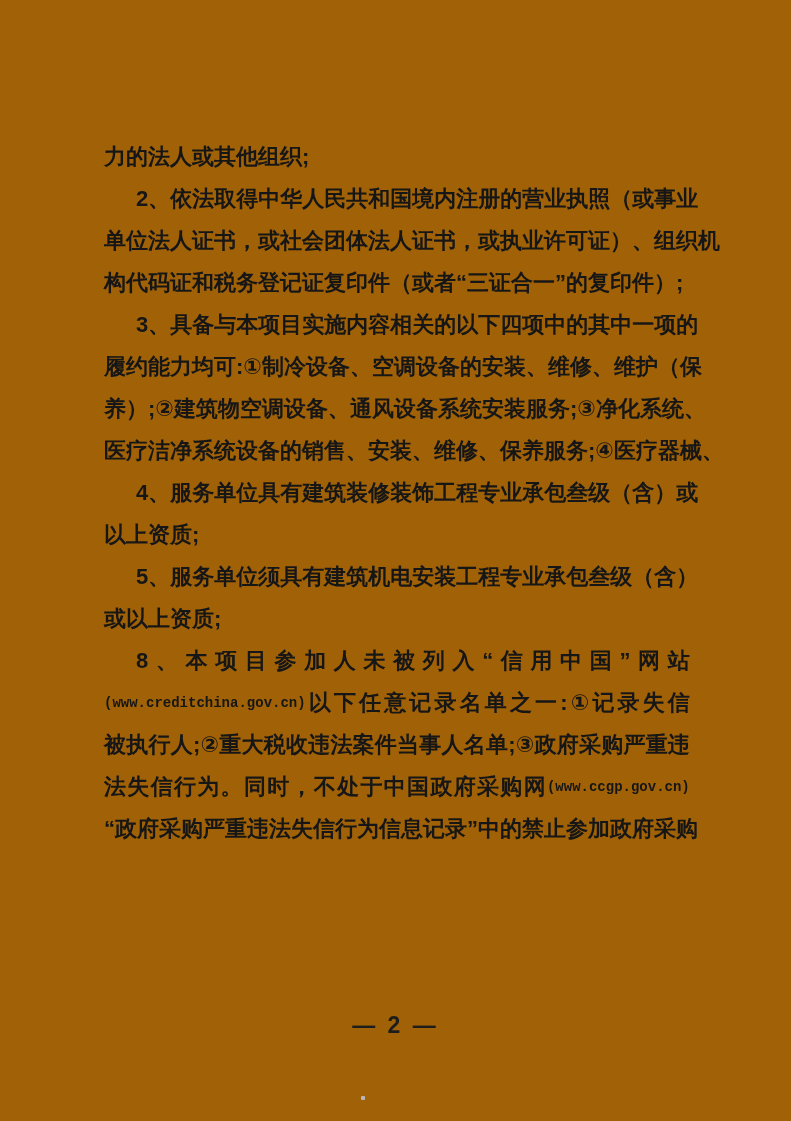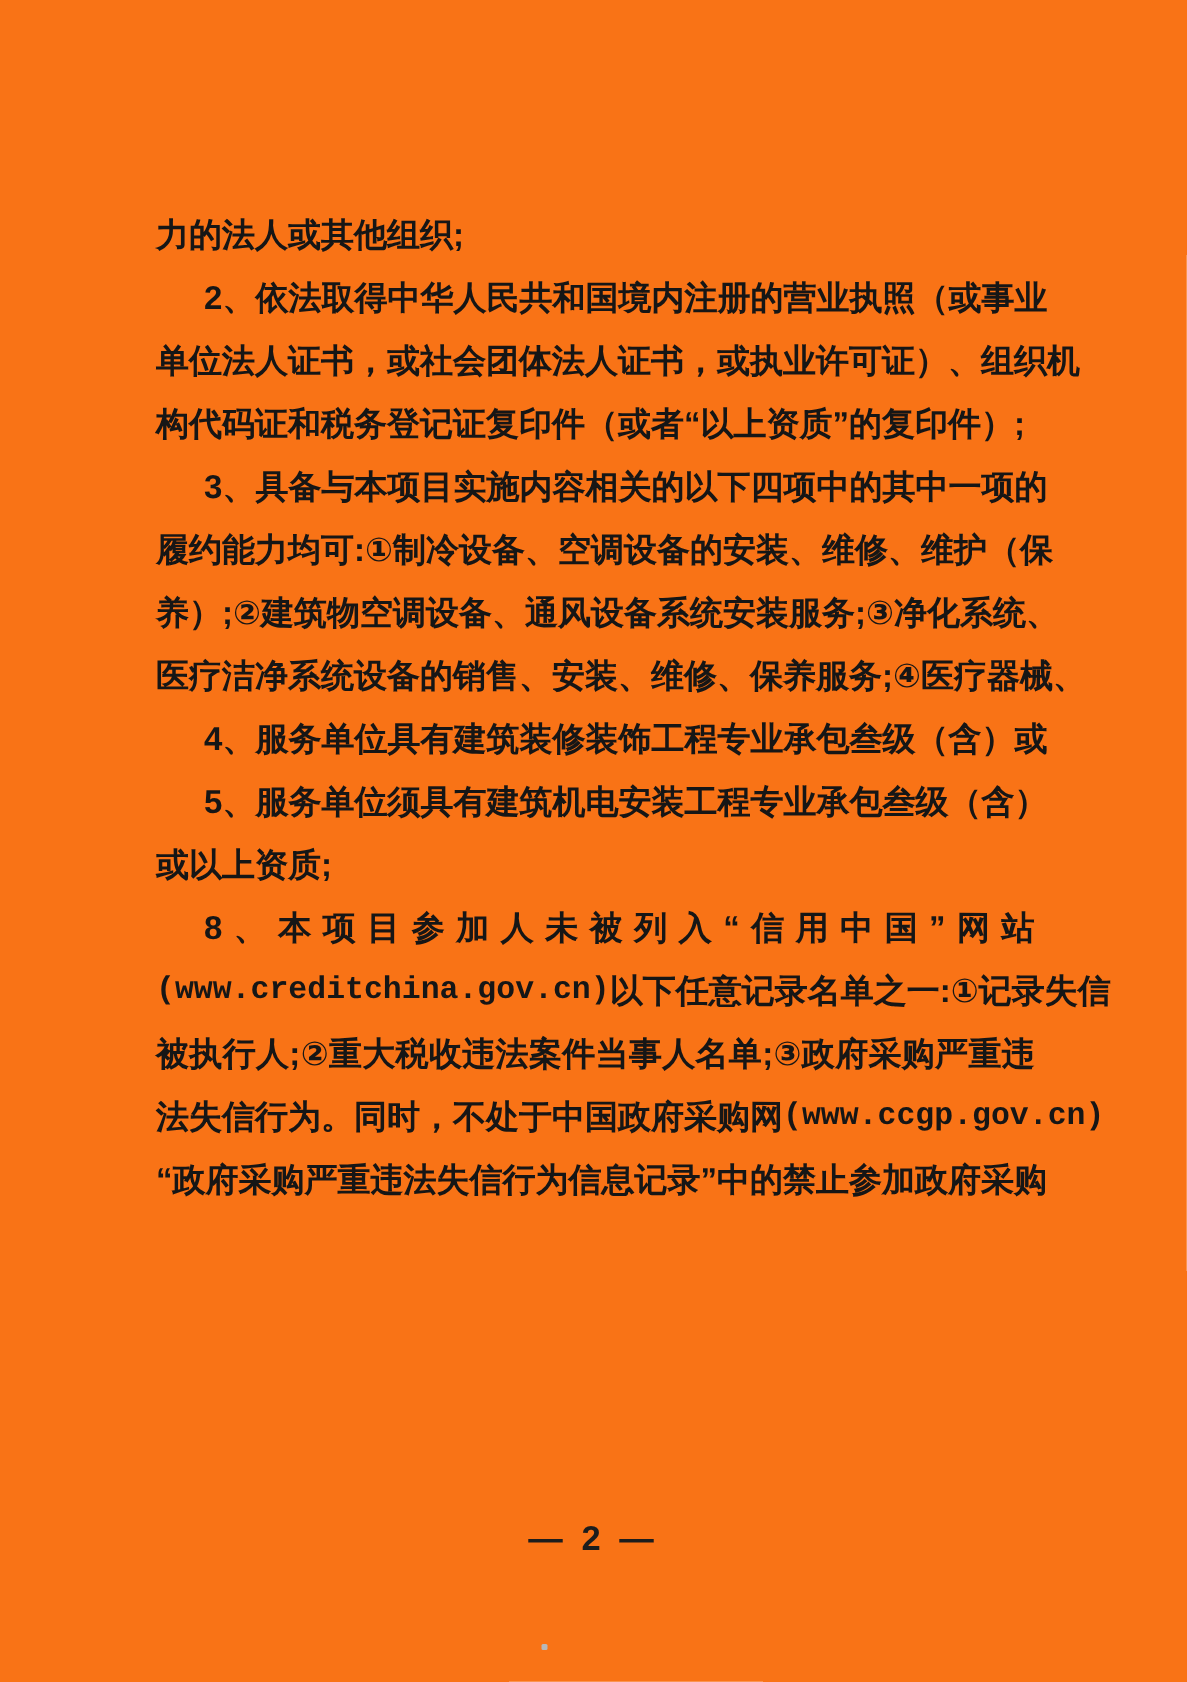--- a/index.html
+++ b/index.html
@@ -10,21 +10,21 @@
     width: 791px;
     height: 1121px;
     position: relative;
     background: #fdfdfd;
     font-family: "Liberation Sans", "DejaVu Sans", sans-serif;
     overflow: hidden;
   }
   .page {
     position: absolute;
     inset: 0;
-    background: #f97316;
+    background: #a16207;
   }
   .doc-text {
     position: absolute;
     left: 104px;
     top: 136px;
     width: 586px;
     font-size: 22px;
     font-weight: bold;
     color: #161616;
   }
@@ -39,21 +39,21 @@
   .line.fill {
     display: flex;
     justify-content: space-between;
     white-space: normal;
   }
   .line.fill span {
     flex: 0 0 auto;
   }
   .mono {
     font-family: "Liberation Mono", monospace;
-    font-size: 21px;
+    font-size: 14px;
   }
   .page-number {
     position: absolute;
     top: 1012px;
     left: 0;
     width: 100%;
     text-align: center;
     font-size: 23px;
     font-weight: bold;
     color: #1d1d1d;
@@ -126,21 +126,21 @@
         <span>业</span>
         <span>许</span>
         <span>可</span>
         <span>证</span>
         <span>）</span>
         <span>、</span>
         <span>组</span>
         <span>织</span>
         <span>机</span>
       </div>
-      <div class="line">构代码证和税务登记证复印件（或者“以上资质”的复印件）;</div>
+      <div class="line">构代码证和税务登记证复印件（或者“三证合一”的复印件）;</div>
       <div class="line fill indent">
         <span>3</span>
         <span>、</span>
         <span>具</span>
         <span>备</span>
         <span>与</span>
         <span>本</span>
         <span>项</span>
         <span>目</span>
         <span>实</span>
@@ -275,20 +275,21 @@
         <span>业</span>
         <span>承</span>
         <span>包</span>
         <span>叁</span>
         <span>级</span>
         <span>（</span>
         <span>含</span>
         <span>）</span>
         <span>或</span>
       </div>
+      <div class="line">以上资质;</div>
       <div class="line fill indent">
         <span>5</span>
         <span>、</span>
         <span>服</span>
         <span>务</span>
         <span>单</span>
         <span>位</span>
         <span>须</span>
         <span>具</span>
         <span>有</span>

